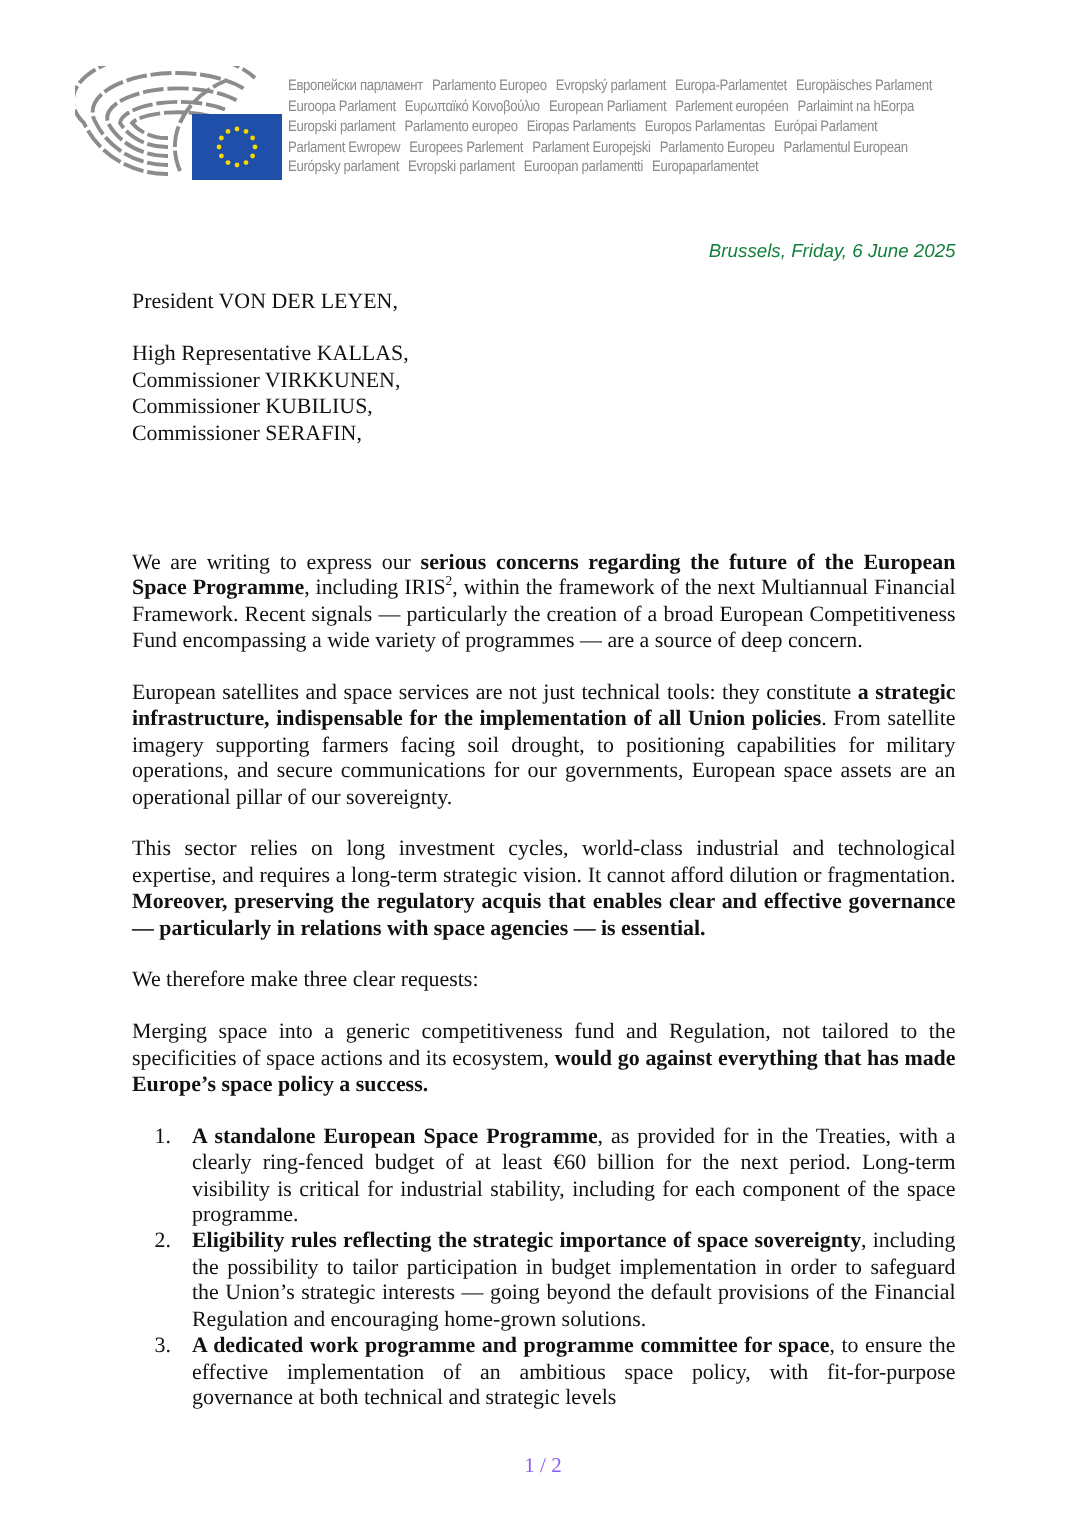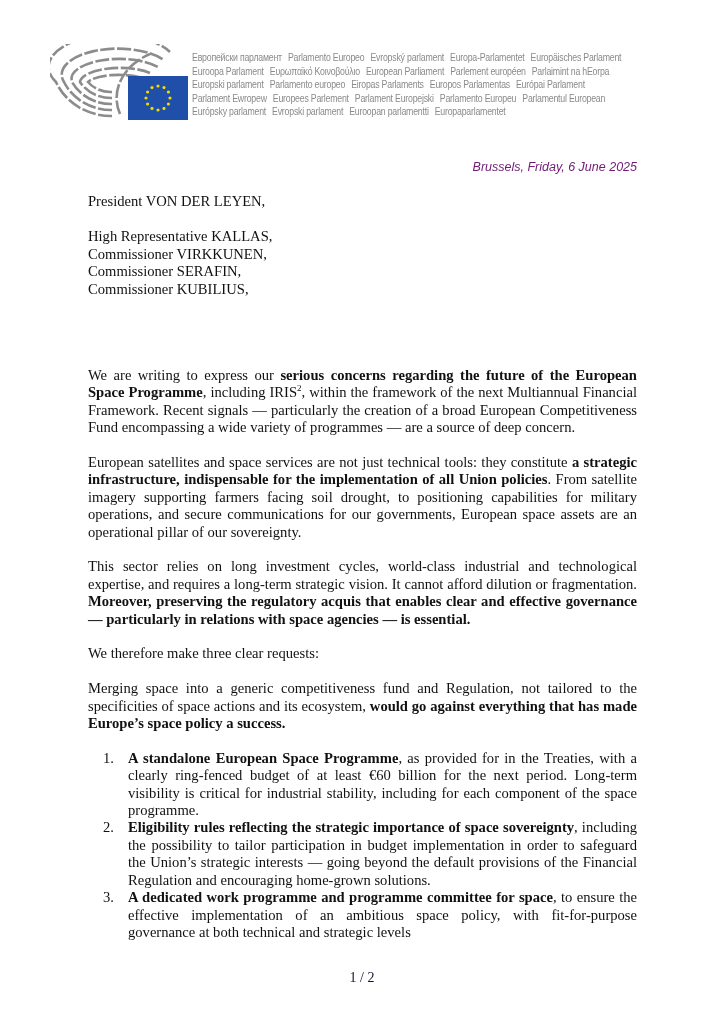--- a/index.html
+++ b/index.html
@@ -44,21 +44,21 @@
       white-space: nowrap;
     }
     .lang-line span { margin-right: 7px; }
     .date {
       position: absolute;
       right: 87px;
       top: 160px;
       font-family: "Liberation Sans", sans-serif;
       font-style: italic;
       font-size: 12.5px;
-      color: #701a75;
+      color: #15803d;
     }
     .addressees {
       position: absolute;
       left: 88px;
       top: 193px;
       font-size: 14.6px;
       line-height: 17.5px;
     }
     .addressees .gap { height: 17.5px; }
     .body-text {
@@ -90,21 +90,21 @@
       left: -25px;
       top: 0;
     }
     .page-num {
       position: absolute;
       left: 0;
       width: 724px;
       top: 970px;
       text-align: center;
       font-size: 14px;
-      color: #0f172a;
+      color: #8b5cf6;
     }
     sup { font-size: 9px; line-height: 0; }
   </style>
 </head>
 <body>
 
 <div class="header">
   <svg class="logo" viewBox="0 0 140 80" width="140" height="80">
 
     <g fill="none" stroke="#8c8c8c" stroke-width="2.6" stroke-dasharray="14 2.5">
@@ -152,22 +152,22 @@
   </div>
 </div>
 
 <div class="date">Brussels, Friday, 6 June 2025</div>
 
 <div class="addressees">
   <div>President VON DER LEYEN,</div>
   <div class="gap"></div>
   <div>High Representative KALLAS,</div>
   <div>Commissioner VIRKKUNEN,</div>
+  <div>Commissioner KUBILIUS,</div>
   <div>Commissioner SERAFIN,</div>
-  <div>Commissioner KUBILIUS,</div>
 </div>
 
 <div class="body-text">
   <p><span>We are writing to express our </span><b>serious concerns regarding the future of the European Space Programme</b><span>, including IRIS</span><sup>2</sup><span>, within the framework of the next Multiannual Financial Framework. Recent signals — particularly the creation of a broad European Competitiveness Fund encompassing a wide variety of programmes — are a source of deep concern.</span></p>
 
   <p><span>European satellites and space services are not just technical tools: they constitute </span><b>a strategic infrastructure, indispensable for the implementation of all Union policies</b><span>. From satellite imagery supporting farmers facing soil drought, to positioning capabilities for military operations, and secure communications for our governments, European space assets are an operational pillar of our sovereignty.</span></p>
 
   <p><span>This sector relies on long investment cycles, world-class industrial and technological expertise, and requires a long-term strategic vision. It cannot afford dilution or fragmentation. </span><b>Moreover, preserving the regulatory acquis that enables clear and effective governance — particularly in relations with space agencies — is essential.</b></p>
 
   <p>We therefore make three clear requests:</p>

